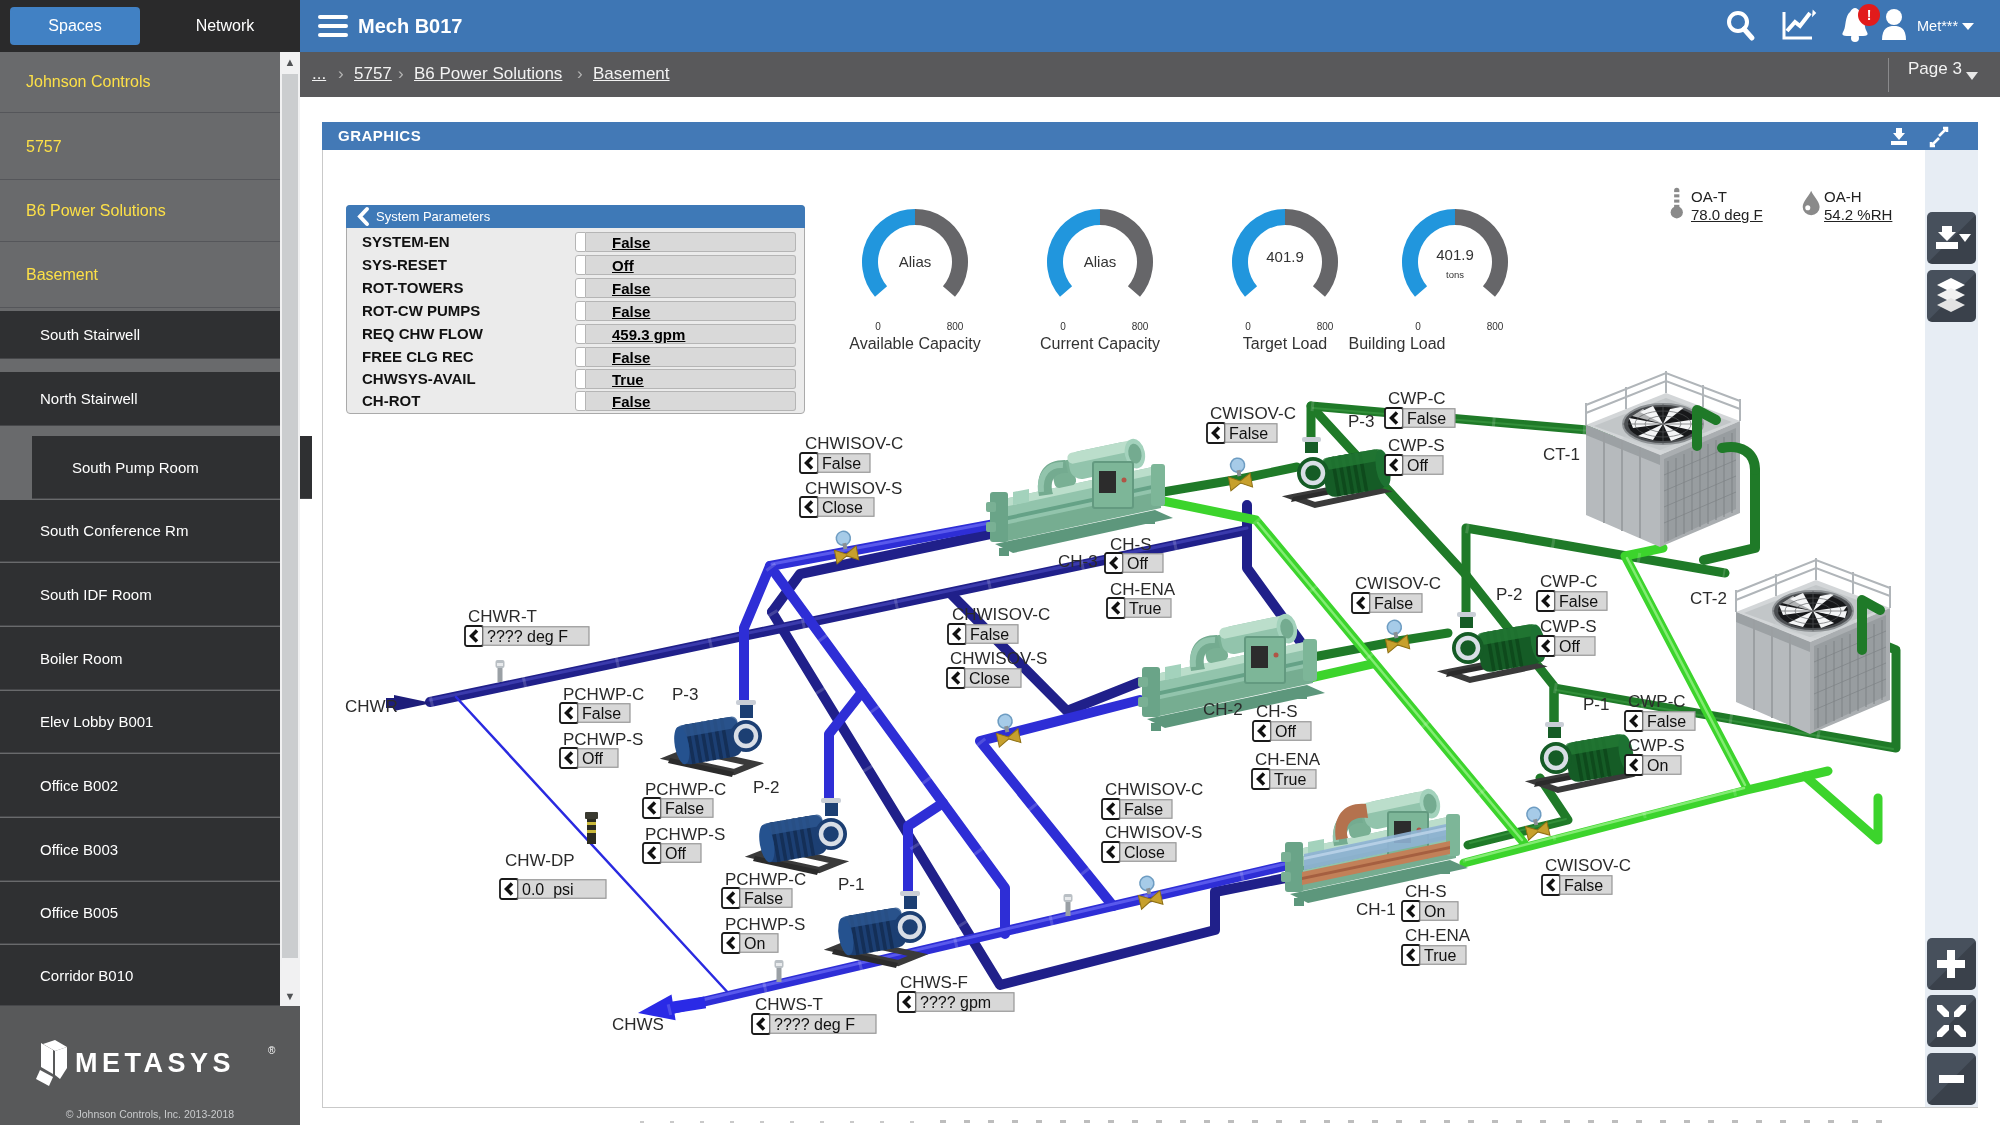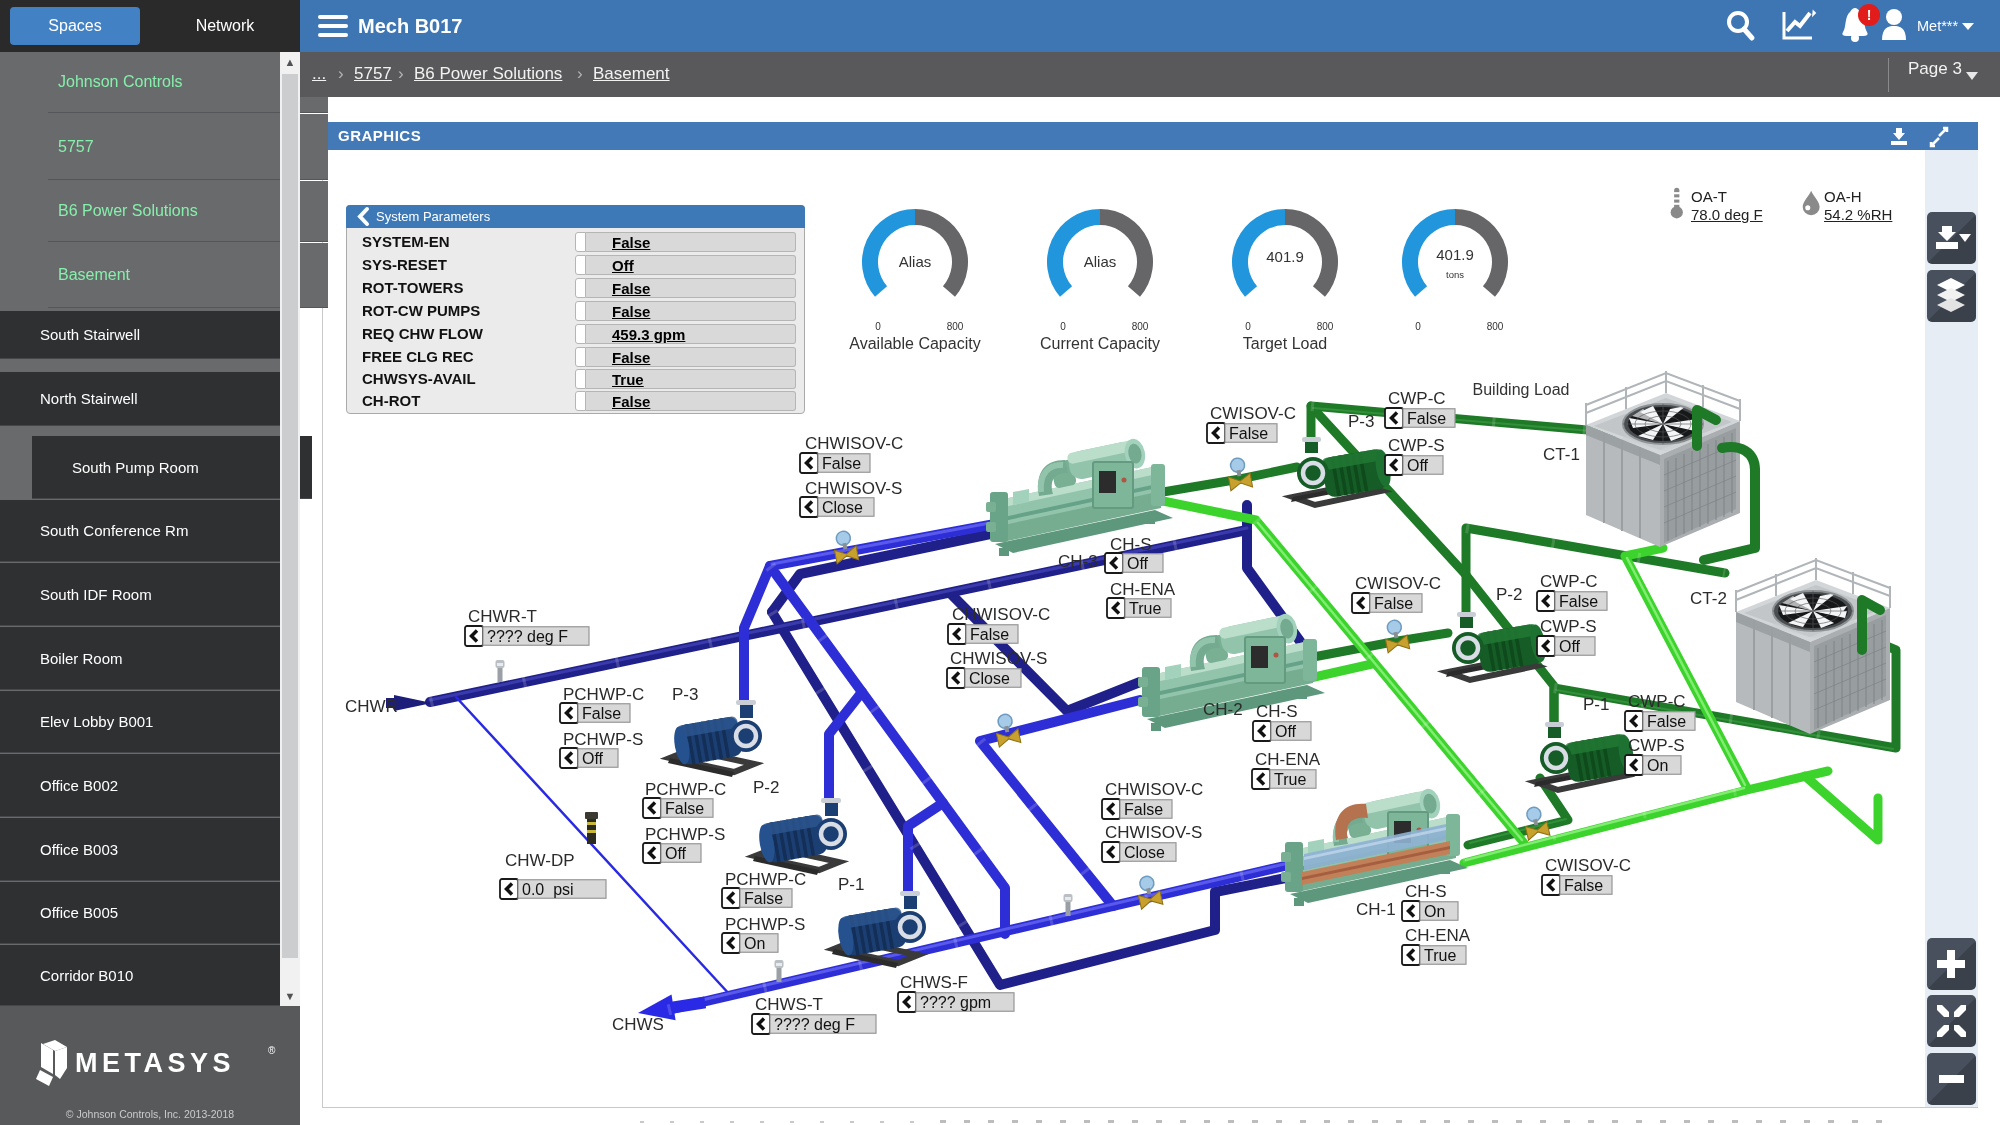--- a/index.html
+++ b/index.html
@@ -4,21 +4,21 @@
 <style>
   * { margin:0; padding:0; box-sizing:border-box; }
   html,body { width:2000px; height:1125px; font-family:"Liberation Sans", sans-serif; background:#fff; overflow:hidden; }
   .abs { position:absolute; }
   
   #topleft { left:0; top:0; width:300px; height:52px; background:#2a2a2b; z-index:5;}
   #spacesBtn { z-index:6; left:10px; top:7px; width:130px; height:38px; background:#4181c4; border-radius:4px; color:#fff; font-size:16px; text-align:center; line-height:38px;}
   #networkLbl { z-index:6; left:150px; top:7px; width:150px; height:38px; color:#fff; font-size:16px; text-align:center; line-height:38px;}
   
   #sidebar { left:0; top:52px; width:300px; height:954px; background:#696a6c; z-index:4;}
-  .navitem { position:absolute; left:0; width:280px; color:#86efac; font-size:16px; padding-left:10px; display:flex; align-items:center; border-bottom:1px solid #55565a; background:#696a6c; z-index:5;margin-left:48px;}
+  .navitem { position:absolute; left:0; width:280px; color:#fde047; font-size:16px; padding-left:26px; display:flex; align-items:center; border-bottom:1px solid #55565a; background:#696a6c; z-index:5;}
   .navsub  { position:absolute; left:0; width:280px; color:#fff; font-size:15px; padding-left:40px; display:flex; align-items:center; border-bottom:1px solid #46474a; background:#2f3032; z-index:5;}
   #sfooter { left:0; top:1006px; width:300px; height:119px; background:#58595a; z-index:4;}
   
   #sscroll { left:280px; top:52px; width:20px; height:954px; background:#f1f1f2; z-index:6;}
   #sthumb { left:282px; top:74px; width:16px; height:884px; background:#cbcdcf; z-index:7;}
   .sarrow { position:absolute; left:280px; width:20px; height:20px; background:#f1f1f2; color:#505254; font-size:11px; text-align:center; line-height:20px; z-index:8;}
   
   #mainhdr { left:300px; top:0; width:1700px; height:52px; background:#3e76b4; z-index:5;}
   
   #crumb { left:300px; top:52px; width:1700px; height:45px; background:#59595b; z-index:5; color:#eee; font-size:17px;}
@@ -269,21 +269,21 @@
   <rect x="6" y="19" width="8" height="2.5" fill="#fff"></rect>
 </svg>
 <svg class="abs" style="left:1801px;top:189px;z-index:4;" width="22" height="29" viewBox="0 0 26 34">
   <path d="M12 2 C15 9 22 15 22 21 A 10 10 0 1 1 2 21 C2 15 9 9 12 2 Z" fill="#8a8a8a"></path>
   <circle cx="8" cy="22" r="3" fill="#fff"></circle>
 </svg>
 
 <div class="gtitle" style="left:815px;top:335px;">Available Capacity</div>
 <div class="gtitle" style="left:1000px;top:335px;">Current Capacity</div>
 <div class="gtitle" style="left:1185px;top:335px;">Target Load</div>
-<div class="gtitle" style="left:1421px;top:335px;margin-top:46px;">Building Load</div>
+<div class="gtitle" style="left:1297px;top:335px;">Building Load</div>
 
 <svg class="abs" id="diagram" style="left:300px;top:97px;z-index:4;" width="1625" height="1028" viewBox="300 97 1625 1028">
 <defs>
   <g id="bluepump">
     <path d="M-8,50 L56,64 L76,56 L12,42 Z" fill="none" stroke="#3a3a3a" stroke-width="6"></path>
     <path d="M-10,55 L54,69 L56,64 L-8,50 Z" fill="#2b2b2b"></path>
     <g transform="rotate(-10 35 30)">
       <rect x="0" y="12" width="62" height="40" rx="9" fill="#1c3f73"></rect>
       <rect x="10" y="12" width="3.5" height="40" fill="#142f57"></rect>
       <rect x="17" y="12" width="3.5" height="40" fill="#142f57"></rect>

